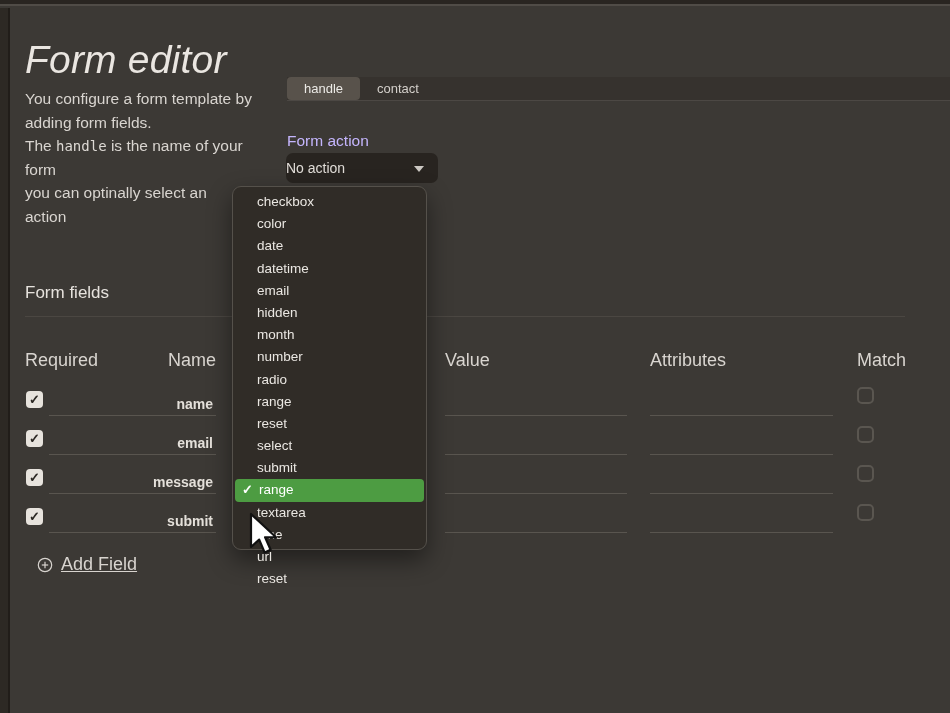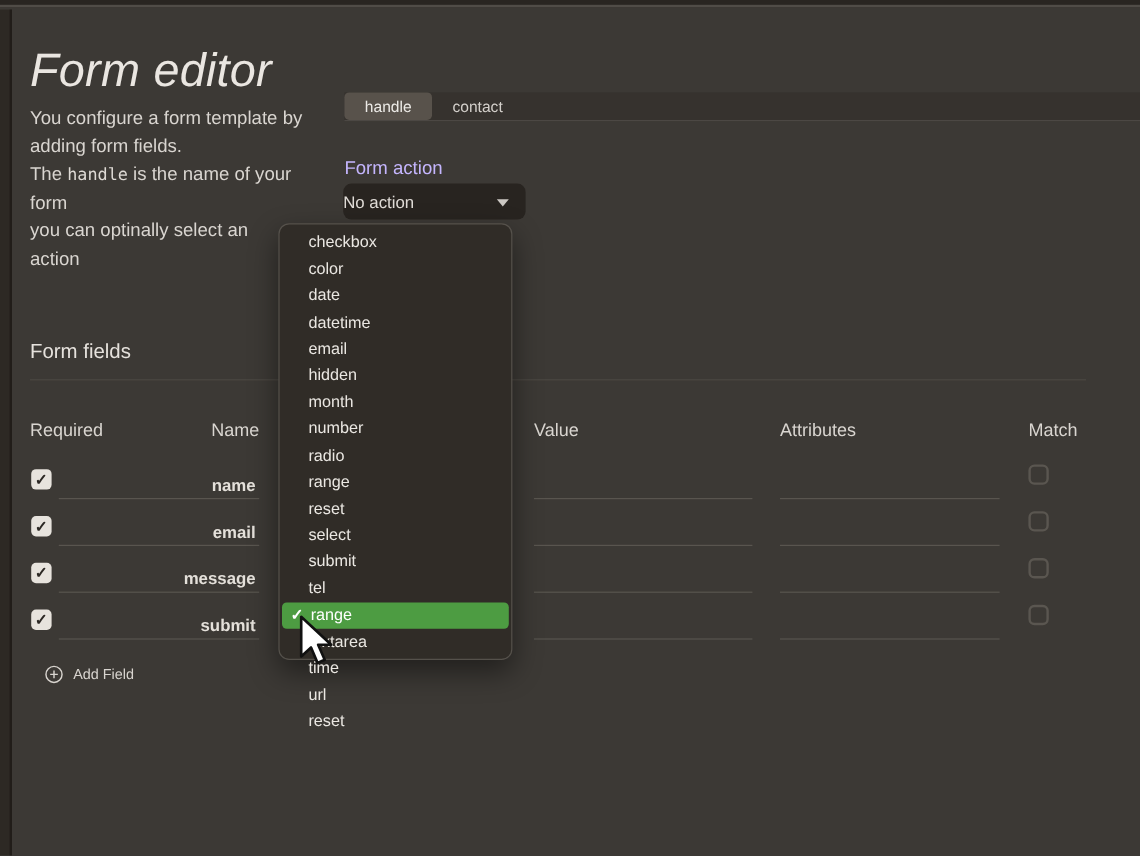--- a/index.html
+++ b/index.html
@@ -22,39 +22,39 @@
 
   .fa-label { position:absolute; left:287px; top:132px; font-size:15.5px; color:#c4b5fd; }
   .fa-select { position:absolute; left:286px; top:153px; width:152px; height:30px; background:#282420; border-radius:7px; display:flex; align-items:center; }
   .fa-select .sel-text { font-size:14px; color:#e0dcd7; }
   .fa-select .caret { position:absolute; right:14px; top:13px; width:0; height:0; border-left:5px solid transparent; border-right:5px solid transparent; border-top:6px solid #ccc8c3; }
 
   .ff-heading { position:absolute; left:25px; top:283px; font-size:17px; color:#e6e2dd; }
   .ff-divider { position:absolute; left:25px; top:316px; width:880px; height:1px; background:#4b4742; }
 
   .ftable { position:absolute; left:25px; top:345px; width:890px; height:210px; }
-  .fhead { position:absolute; top:5px; font-size:15px; color:#d9d5d0; }
+  .fhead { position:absolute; top:5px; font-size:18px; color:#d9d5d0; }
   .h-required { left:0; }
   .h-name { left:50px; width:141px; text-align:right; }
   .h-value { left:420px; }
   .h-attributes { left:625px; }
   .h-match { left:832px; }
 
   .frow { position:absolute; left:0; width:890px; height:39px; }
   .cb { position:absolute; width:17px; height:17px; border-radius:4px; }
   .cb.checked { left:1px; top:6px; background:#e7e3dd; display:flex; align-items:center; justify-content:center; }
   .cb .ckm { color:#2c2824; font-size:13px; font-weight:bold; line-height:1; }
   .cb.empty { left:832px; top:2px; background:transparent; border:2px solid #5a5650; border-radius:5px; }
   .ninput { position:absolute; left:24px; top:0; width:167px; height:31px; border-bottom:1px solid #59554f; }
   .nval { position:absolute; right:3px; top:11px; font-size:14px; font-weight:bold; color:#e4e0da; }
   .uinput { position:absolute; top:0; height:31px; border-bottom:1px solid #59554f; }
   .vcol { left:420px; width:182px; }
   .acol { left:625px; width:183px; }
 
-  .addfield { position:absolute; left:37px; top:554px; display:flex; align-items:center; gap:8px; color:#d8d4cf; font-size:12px; cursor:default; }
+  .addfield { position:absolute; left:37px; top:554px; display:flex; align-items:center; gap:8px; color:#d8d4cf; font-size:18px; cursor:default;text-decoration:underline; }
   .addfield svg { display:block; }
 
   .dropdown { position:absolute; left:232px; top:186px; width:195px; height:364px; background:#302c27; border:1px solid #565step248; border:1px solid #55514b; border-radius:9px; box-shadow:0 10px 24px rgba(0,0,0,.45); padding:4px 0; z-index:20; }
   .dd-item { height:22.2px; line-height:22.2px; font-size:13.5px; color:#eae7e2; padding-left:24px; white-space:nowrap; }
   .dd-item.selected { margin:0 2px; padding-left:7px; border-radius:4px; color:#ffffff; font-weight:500; display:flex; align-items:center; }
   .dd-item.selected .dd-check { margin-right:6px; font-size:13px; font-weight:bold; }
 
   .cursor { position:absolute; left:249px; top:512px; z-index:40; }
 </style>
 </head>
@@ -161,21 +161,20 @@
         <div class="dd-item"><span>datetime</span></div>
         <div class="dd-item"><span>email</span></div>
         <div class="dd-item"><span>hidden</span></div>
         <div class="dd-item"><span>month</span></div>
         <div class="dd-item"><span>number</span></div>
         <div class="dd-item"><span>radio</span></div>
         <div class="dd-item"><span>range</span></div>
         <div class="dd-item"><span>reset</span></div>
         <div class="dd-item"><span>select</span></div>
         <div class="dd-item"><span>submit</span></div>
-        <div class="dd-item"><span>tel</span></div>
         <div class="dd-item selected" style="background: rgb(77, 156, 66);">
           <span class="dd-check">✓</span>
           <span>range</span>
         </div>
         <div class="dd-item"><span>textarea</span></div>
         <div class="dd-item"><span>time</span></div>
         <div class="dd-item"><span>url</span></div>
         <div class="dd-item"><span>reset</span></div>
       </div>
   </div>

